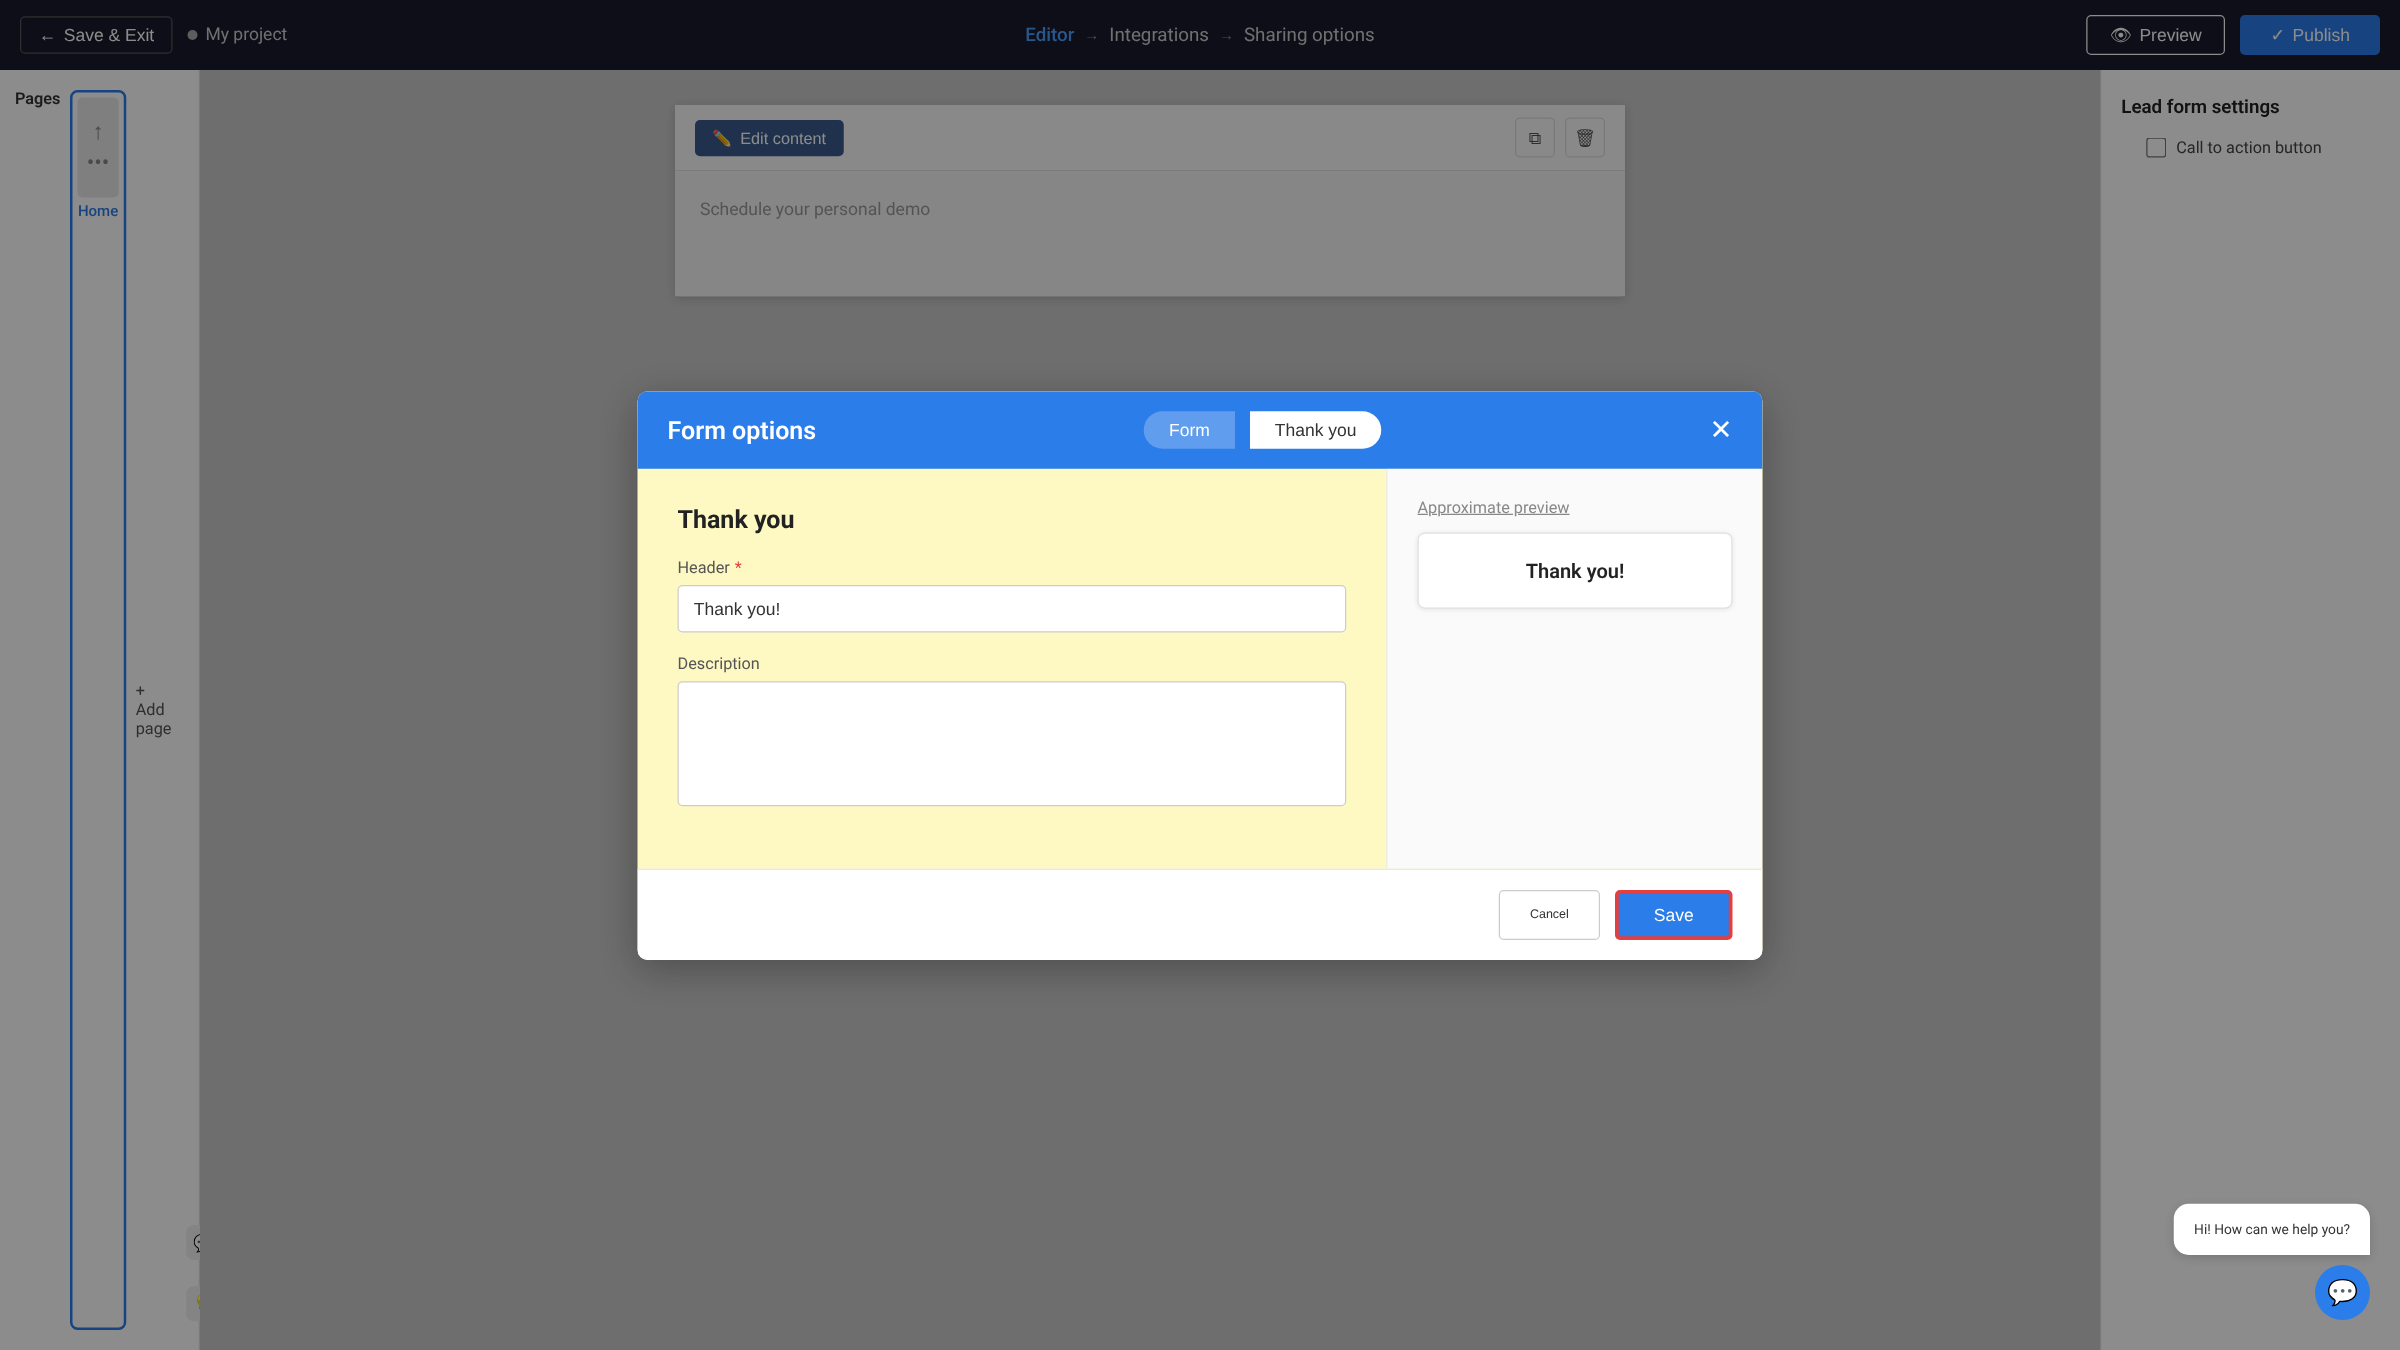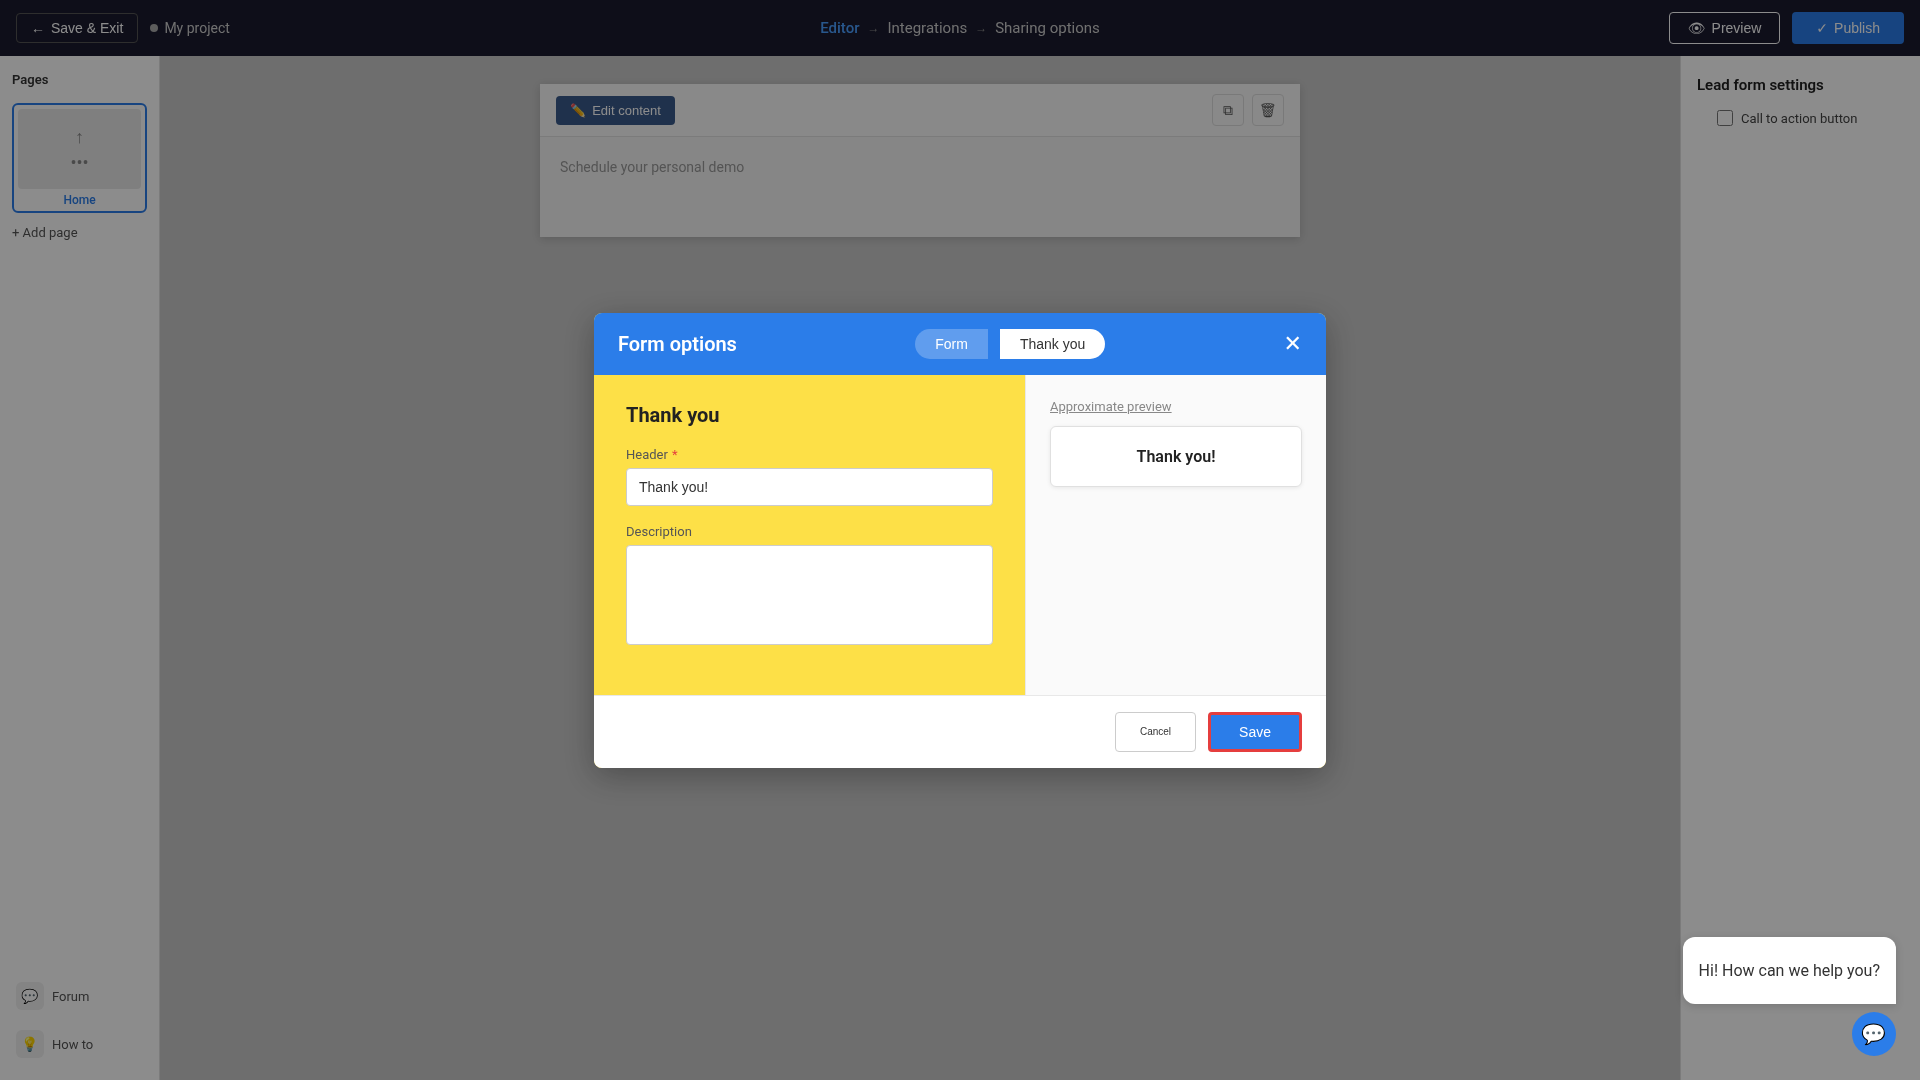--- a/index.html
+++ b/index.html
@@ -107,21 +107,21 @@
       height: calc(1080px - 56px);
     }
 
     
     .sidebar {
       width: 160px;
       background: #fff;
       border-right: 1px solid #e0e0e0;
       padding: 16px 12px;
       display: flex;
-      flex-direction: column;
+      flex-direction: row;
       gap: 8px;
     }
     .sidebar-title {
       font-size: 13px;
       font-weight: 600;
       color: #333;
       margin-bottom: 8px;
     }
     .page-card {
       border: 2px solid #2b7de9;
@@ -306,23 +306,23 @@
       top: 0; left: 0; right: 0; bottom: 0;
       background: rgba(0,0,0,0.45);
       z-index: 100;
       display: flex;
       align-items: center;
       justify-content: center;
     }
 
     
     .modal {
-      background: #fde047;
+      background: #fef9c3;
       border-radius: 8px;
-      width: 732px;
+      width: 900px;
       max-height: 580px;
       box-shadow: 0 8px 32px rgba(0,0,0,0.3);
       display: flex;
       flex-direction: column;
       overflow: hidden;
     }
     .modal-header {
       background: #2b7de9;
       padding: 16px 24px;
       display: flex;
@@ -484,22 +484,22 @@
       right: 24px;
       z-index: 200;
       display: flex;
       flex-direction: column;
       align-items: flex-end;
       gap: 8px;
     }
     .chat-message {
       background: #fff;
       border-radius: 12px 12px 0 12px;
-      padding: 24px 16px;
-      font-size: 16px;
+      padding: 14px 16px;
+      font-size: 11px;
       color: #333;
       box-shadow: 0 2px 8px rgba(0,0,0,0.15);
     }
     .chat-btn {
       width: 44px;
       height: 44px;
       background: #2b7de9;
       border-radius: 50%;
       border: none;
       cursor: pointer;

